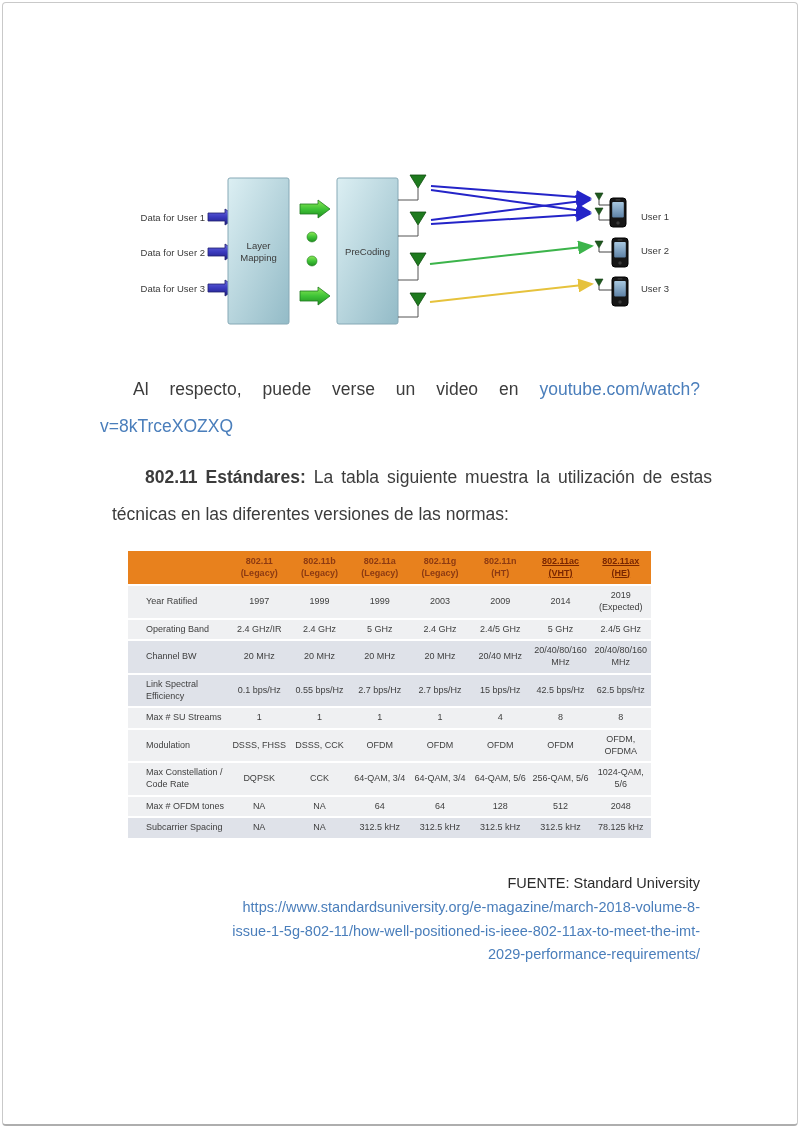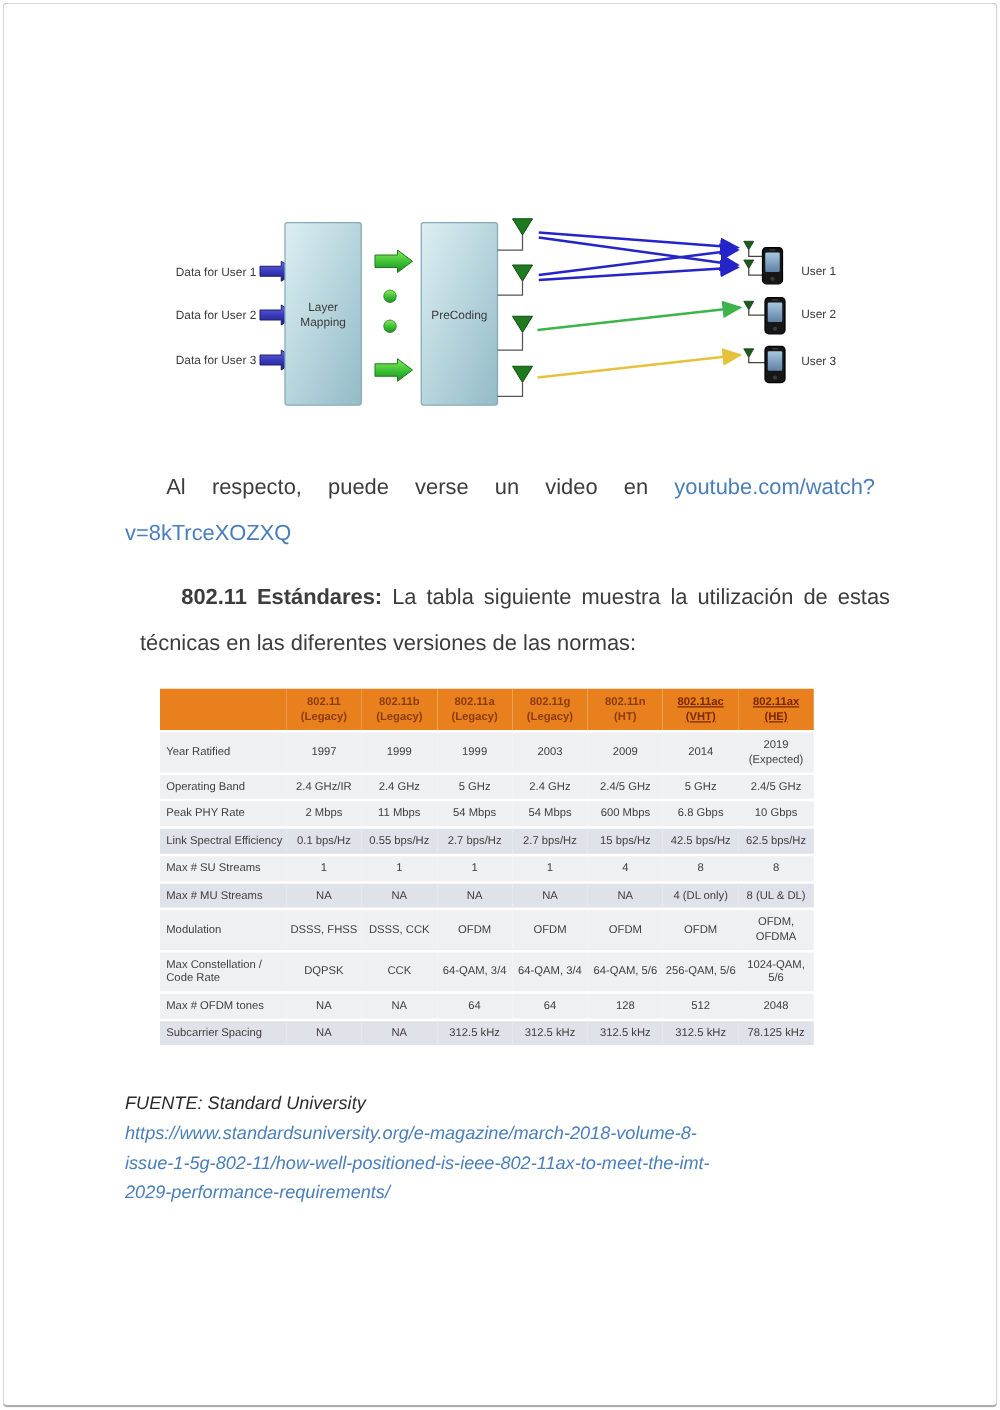--- a/index.html
+++ b/index.html
@@ -29,25 +29,25 @@
     background:#e8811d;color:#8c3a12;font-weight:bold;padding:5px 2px;line-height:1.3;
     border-bottom:2px solid #fff;text-align:center;vertical-align:middle;
   }
   thead th.corner{width:97px;}
   thead th.strong{color:#7a2600;text-decoration:underline;}
   tbody td{
     background:#eff0f2;padding:4px 2px;text-align:center;vertical-align:middle;
     border-bottom:2px solid #fff;line-height:1.3;
   }
   tbody tr.dark td{background:#dfe2e9;}
-  td.rowlabel{text-align:left;padding-left:5px;}
+  td.rowlabel{text-align:left;padding-left:18px;}
 
   .source{
-    position:absolute;left:100px;top:871px;width:600px;text-align:left;
-    font-size:14.5px;color:#2b2b2b;line-height:24px;font-style:italic;
+    position:absolute;left:100px;top:871px;width:600px;text-align:right;
+    font-size:14.5px;color:#2b2b2b;line-height:24px;
   }
   .source-caption{margin-bottom:1px;}
   .source a div{line-height:23.5px;}
 </style>
 </head>
 <body>
 
 <div class="page-frame"></div>
 
 <svg class="diagram-svg" viewBox="0 0 800 360">
@@ -217,29 +217,29 @@
         <tr>
           <td class="rowlabel">Operating Band</td>
           <td>2.4 GHz/IR</td>
           <td>2.4 GHz</td>
           <td>5 GHz</td>
           <td>2.4 GHz</td>
           <td>2.4/5 GHz</td>
           <td>5 GHz</td>
           <td>2.4/5 GHz</td>
         </tr>
-        <tr>
-          <td class="rowlabel">Peak PHY Rate</td>
-          <td>2 Mbps</td>
-          <td>11 Mbps</td>
-          <td>54 Mbps</td>
-          <td>54 Mbps</td>
-          <td>600 Mbps</td>
-          <td>6.8 Gbps</td>
-          <td>10 Gbps</td>
+        <tr class="dark">
+          <td class="rowlabel">Channel BW</td>
+          <td>20 MHz</td>
+          <td>20 MHz</td>
+          <td>20 MHz</td>
+          <td>20 MHz</td>
+          <td>20/40 MHz</td>
+          <td>20/40/80/160 MHz</td>
+          <td>20/40/80/160 MHz</td>
         </tr>
         <tr class="dark">
           <td class="rowlabel">Link Spectral Efficiency</td>
           <td>0.1 bps/Hz</td>
           <td>0.55 bps/Hz</td>
           <td>2.7 bps/Hz</td>
           <td>2.7 bps/Hz</td>
           <td>15 bps/Hz</td>
           <td>42.5 bps/Hz</td>
           <td>62.5 bps/Hz</td>
@@ -247,30 +247,20 @@
         <tr>
           <td class="rowlabel">Max # SU Streams</td>
           <td>1</td>
           <td>1</td>
           <td>1</td>
           <td>1</td>
           <td>4</td>
           <td>8</td>
           <td>8</td>
         </tr>
-        <tr class="dark">
-          <td class="rowlabel">Max # MU Streams</td>
-          <td>NA</td>
-          <td>NA</td>
-          <td>NA</td>
-          <td>NA</td>
-          <td>NA</td>
-          <td>4 (DL only)</td>
-          <td>8 (UL &amp; DL)</td>
-        </tr>
         <tr>
           <td class="rowlabel">Modulation</td>
           <td>DSSS, FHSS</td>
           <td>DSSS, CCK</td>
           <td>OFDM</td>
           <td>OFDM</td>
           <td>OFDM</td>
           <td>OFDM</td>
           <td>OFDM, OFDMA</td>
         </tr>

